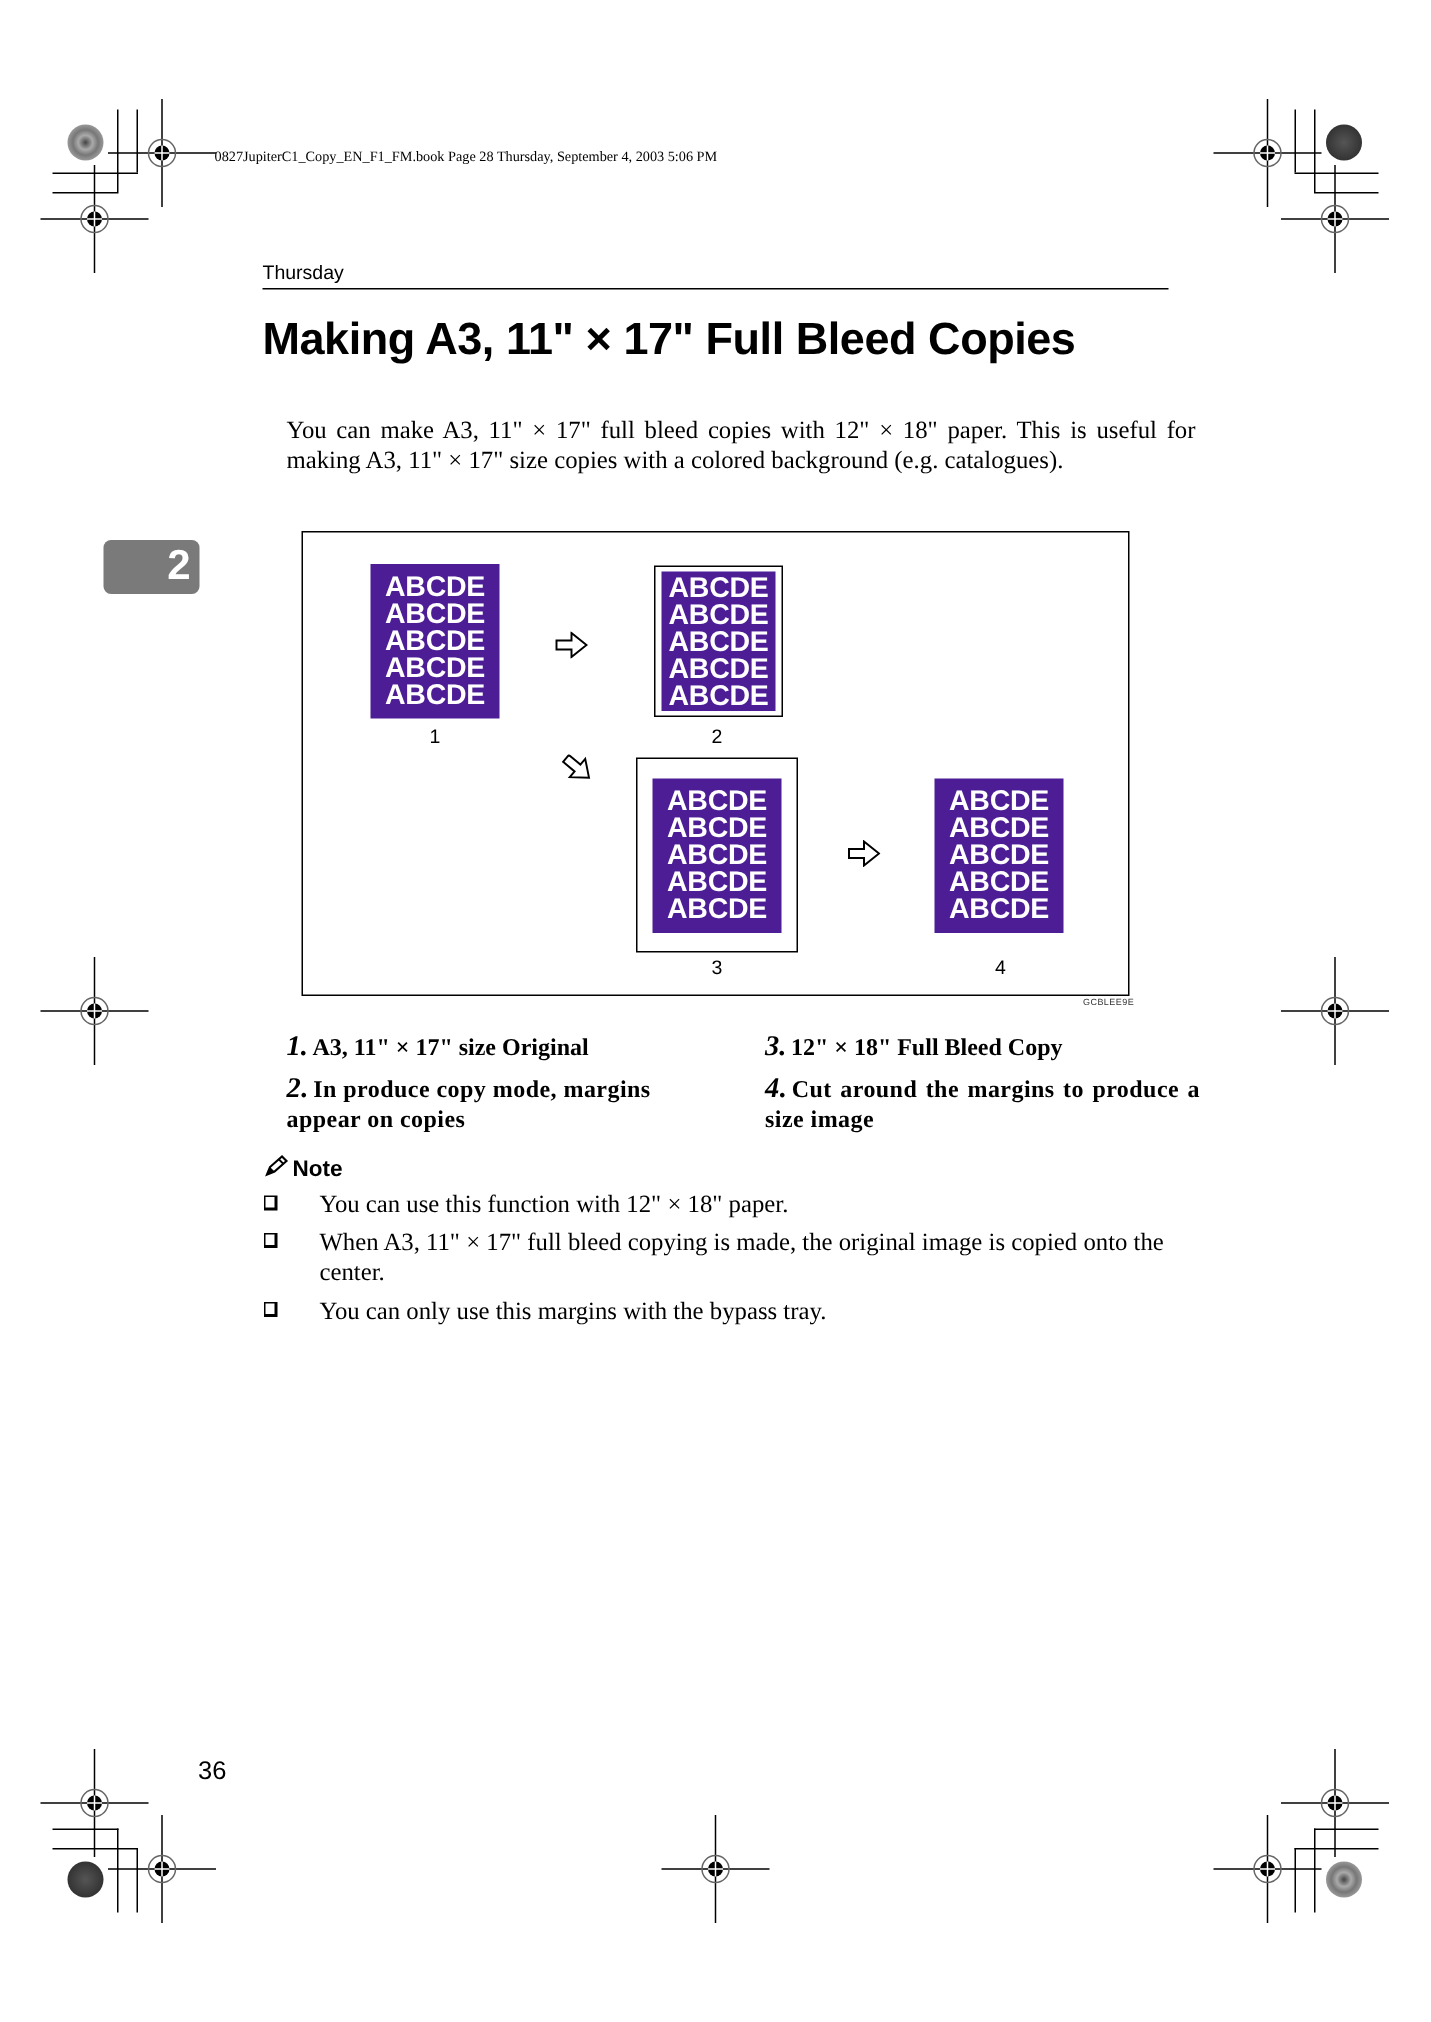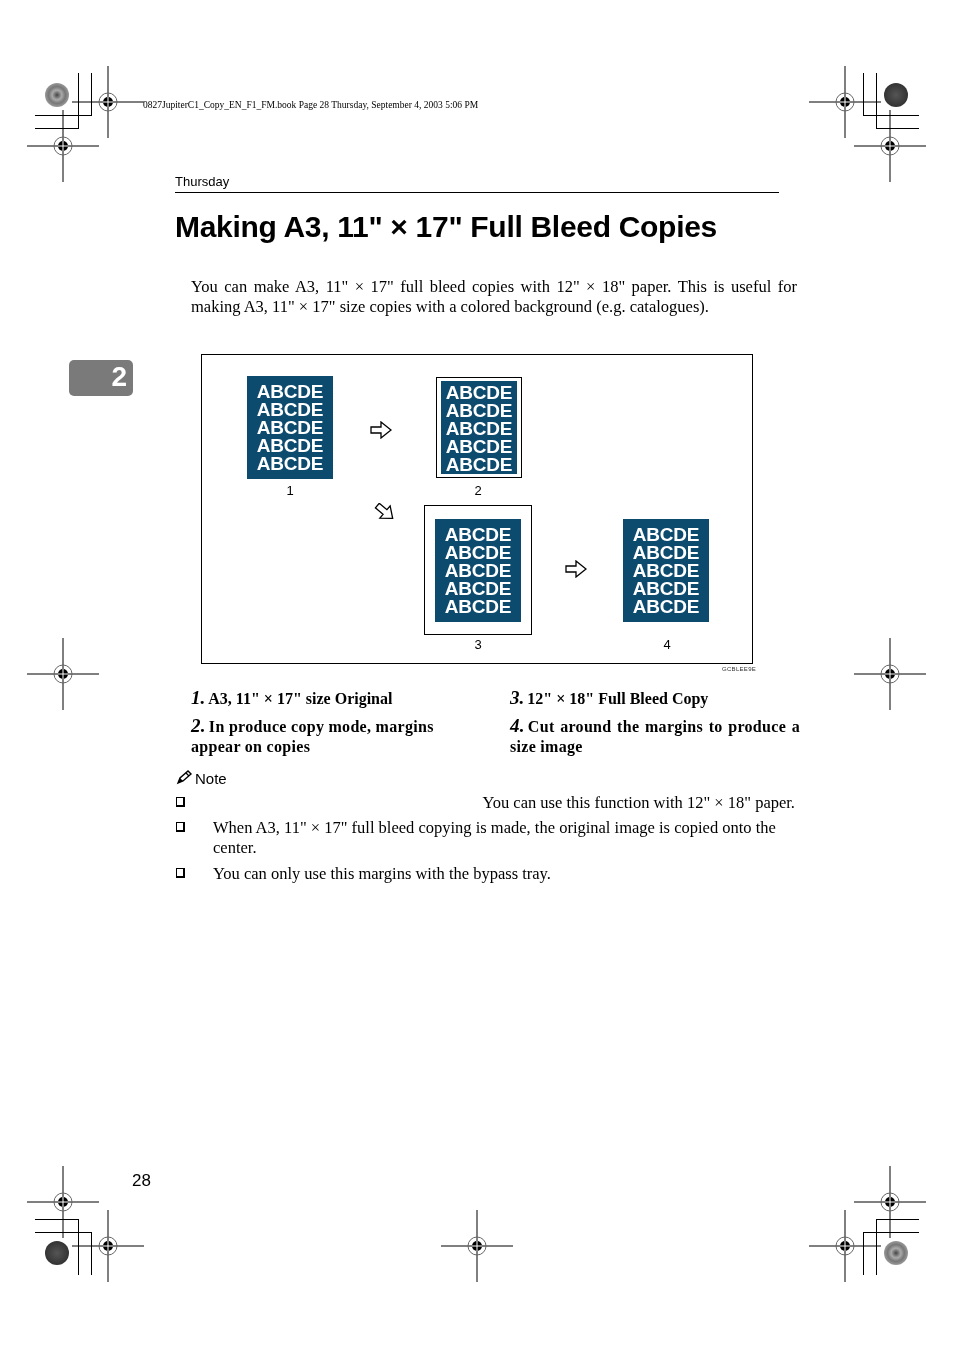--- a/index.html
+++ b/index.html
@@ -14,35 +14,35 @@
   .book-header { left:127px; top:100px; font-size:9.5px; white-space:nowrap; }
   .section-label { left:175px; top:174px; font-size:13px; }
   .section-rule { left:175px; top:192px; width:604px; border-top:1px solid #000; }
   .page-title { left:175px; top:210px; font-size:30px; font-weight:bold; letter-spacing:-0.3px; white-space:nowrap; }
   .intro { left:175px; top:277px; width:606px; font-size:16.5px; line-height:19.5px; text-align:justify; }
 
   .chapter-tab { left:69px; top:360px; width:64px; height:36px; background:#7a7a7a; border-radius:5px; }
   .chapter-tab span { position:absolute; right:6px; top:1px; color:#fff; font-size:28px; font-weight:bold; }
 
   .figure { left:201px; top:354px; width:552px; height:310px; border:1px solid #000; box-sizing:border-box; }
-  .doc-sheet { position:absolute; background:#0c4a6e; color:#fff; font-weight:bold; font-size:19px; line-height:18px; text-align:center; box-sizing:border-box; padding-top:7px; letter-spacing:-0.2px; }
+  .doc-sheet { position:absolute; background:#4c1d95; color:#fff; font-weight:bold; font-size:19px; line-height:18px; text-align:center; box-sizing:border-box; padding-top:7px; letter-spacing:-0.2px; }
   .doc-sheet div { height:18px; }
   .paper-frame { position:absolute; border:1px solid #000; background:#fff; box-sizing:border-box; }
   .fig-num { position:absolute; font-size:13px; width:20px; text-align:center; }
   .arrow { position:absolute; width:22px; height:18px; }
   .fig-code { left:722px; top:666px; font-size:6px; color:#333; letter-spacing:0.3px; }
 
   .caption { font-size:16px; line-height:20px; font-weight:bold; }
   .caption .num { font-style:italic; font-size:19px; font-weight:bold; margin-right:3px; }
   .cap1 { left:175px; top:688px; width:290px; }
   .cap2 { left:175px; top:716px; width:290px; letter-spacing:0.3px; }
   .cap3 { left:494px; top:688px; width:290px; }
   .cap4 { left:494px; top:716px; width:290px; letter-spacing:0.3px; text-align:justify; }
 
-  .note-head { left:175px; top:770px; font-size:15px; font-weight:normal; }
+  .note-head { left:175px; top:770px; font-size:15px; font-weight:bold; }
   .note-head svg { vertical-align:-2px; margin-right:2px; }
   .note-item { left:175px; width:604px; font-size:16.5px; line-height:20px; }
   .note-item .box { position:absolute; left:1px; top:4px; width:9px; height:10px; border:1px solid #000; border-right-width:2px; border-bottom-width:2px; box-sizing:border-box; }
   .note-item .txt { display:block; margin-left:22px; }
 
   .page-number { left:132px; top:1171px; font-size:17px; }
 </style>
 </head>
 <body>
 
@@ -194,26 +194,26 @@
 </div>
 
 <div class="abs sans note-head">
   <svg width="18" height="16" viewBox="0 0 18 16">
     <path d="M3 13 L5 8 L13 1 L16 4 L8 11 Z" fill="#fff" stroke="#000" stroke-width="1.4"></path>
     <path d="M3 13 L5 8 L8 11 Z" fill="#000"></path>
     <line x1="11" y1="3" x2="14" y2="6" stroke="#000" stroke-width="1.2"></line>
   </svg><span>Note</span>
 </div>
 
-<div class="abs serif note-item" style="top:793px;text-align:right;">
+<div class="abs serif note-item" style="top:793px;">
   <span class="box"></span>
   <span class="txt">You can use this function with 12" × 18" paper.</span>
 </div>
 <div class="abs serif note-item" style="top:818px;">
   <span class="box"></span>
   <span class="txt">When A3, 11" × 17" full bleed copying is made, the original image is copied onto the center.</span>
 </div>
 <div class="abs serif note-item" style="top:864px;">
   <span class="box"></span>
   <span class="txt">You can only use this margins with the bypass tray.</span>
 </div>
 
-<div class="abs sans page-number">28</div>
+<div class="abs sans page-number">36</div>
 
 </body></html>

